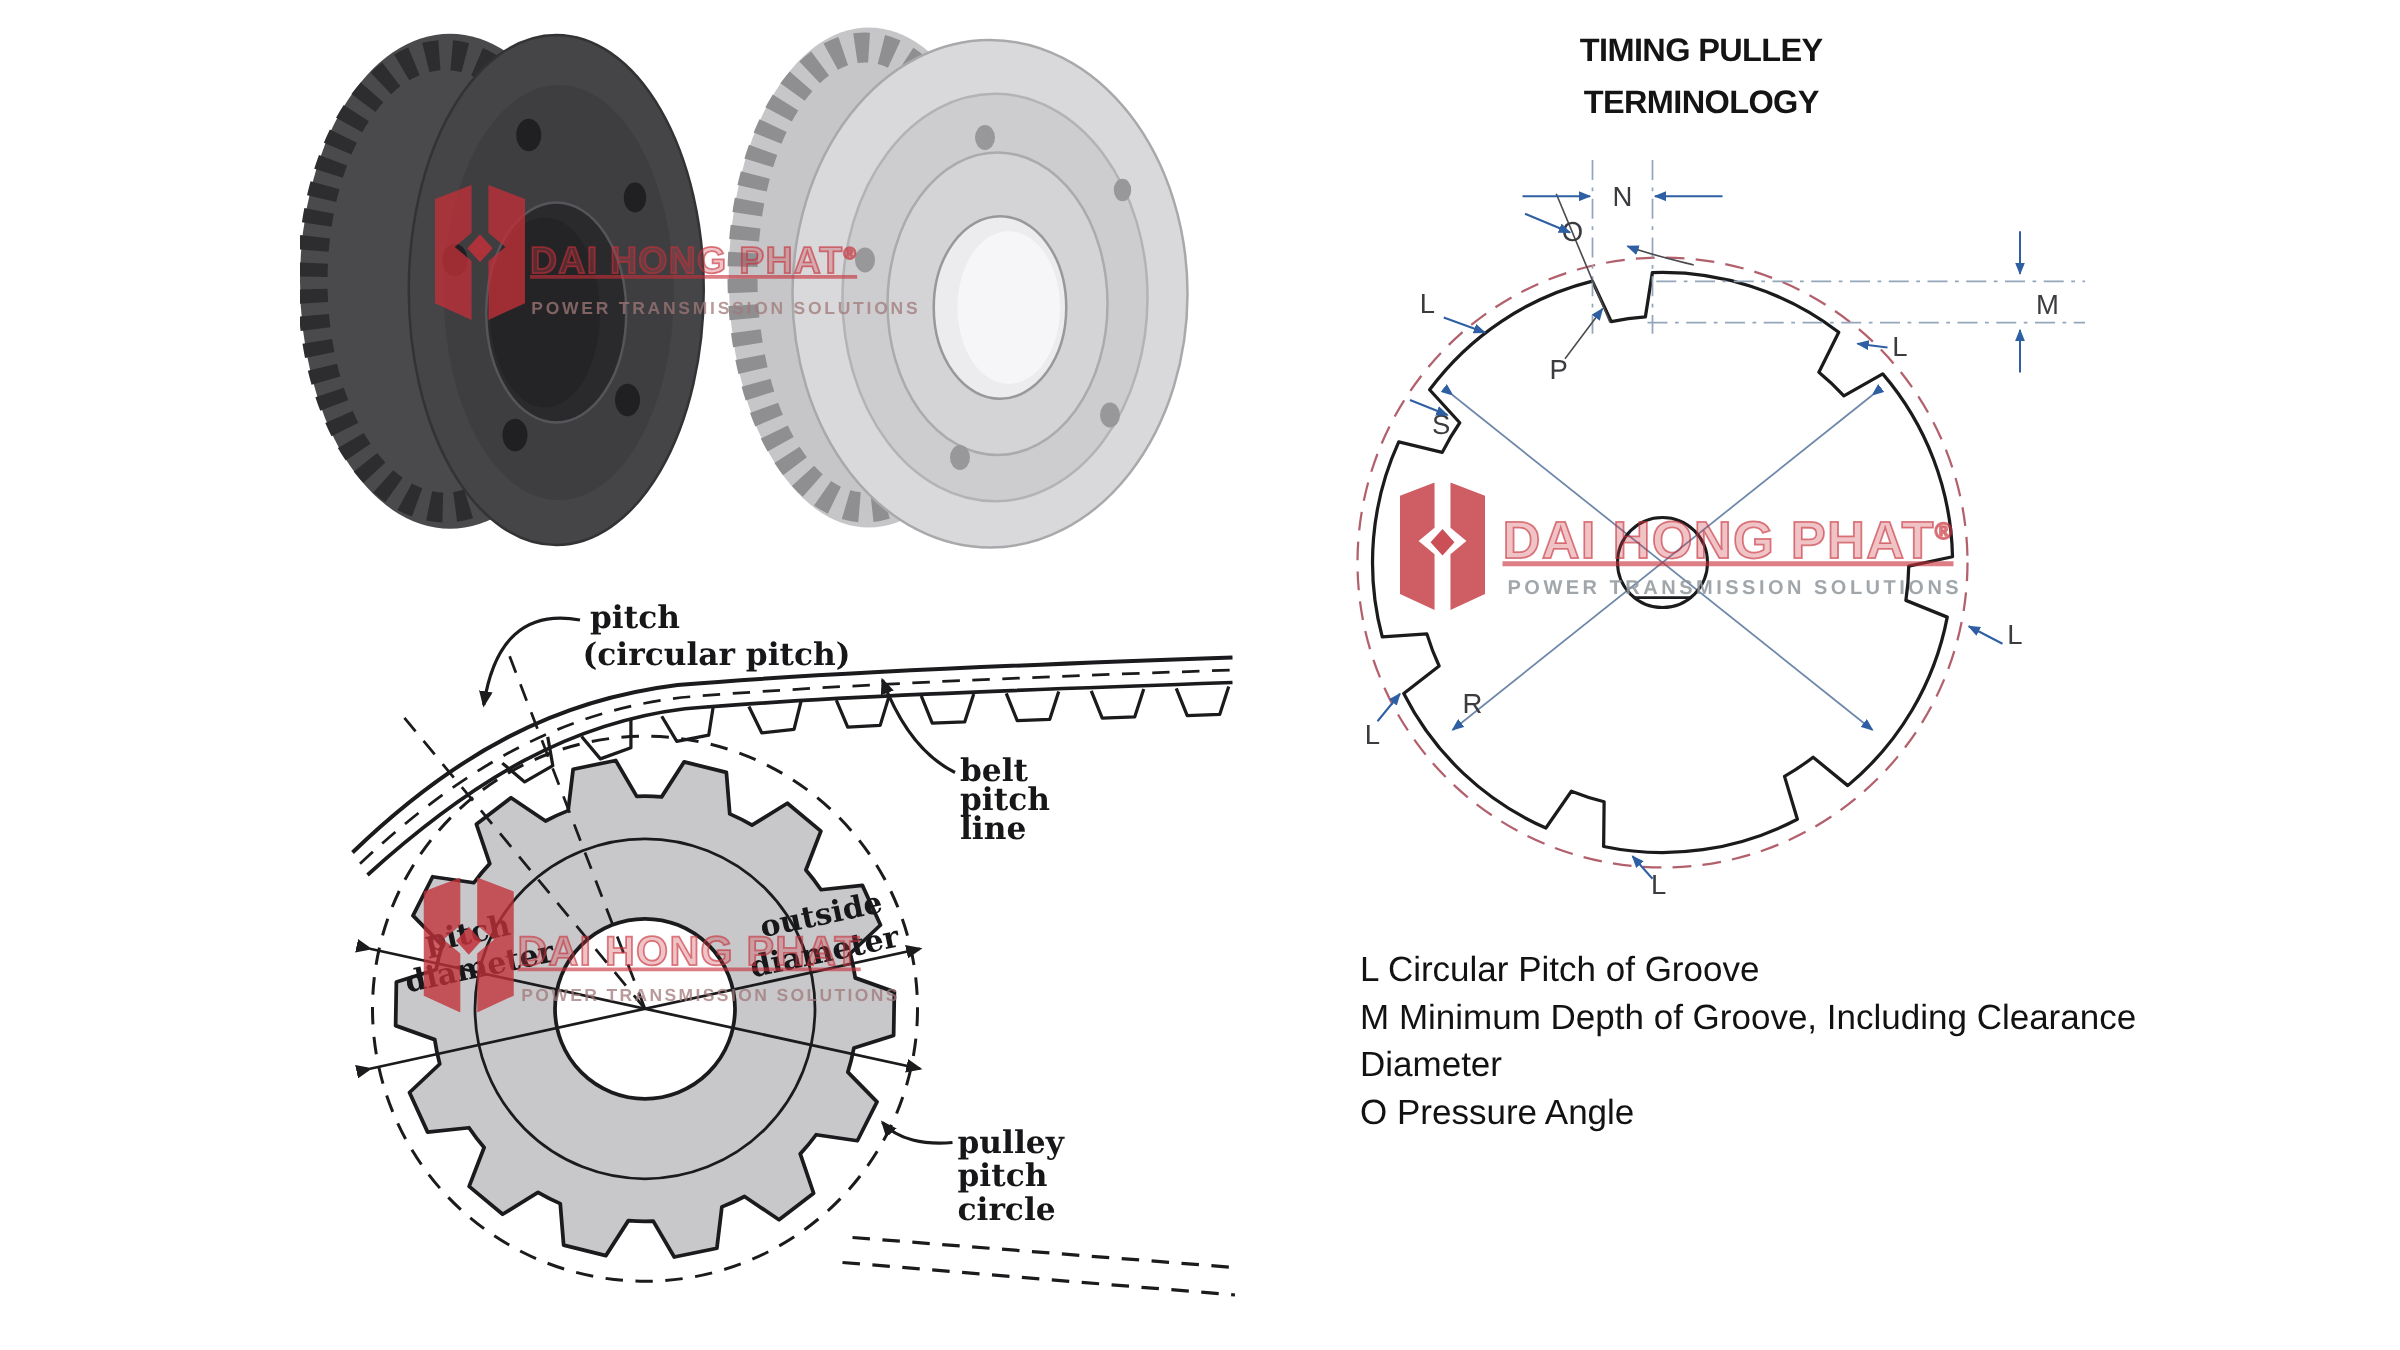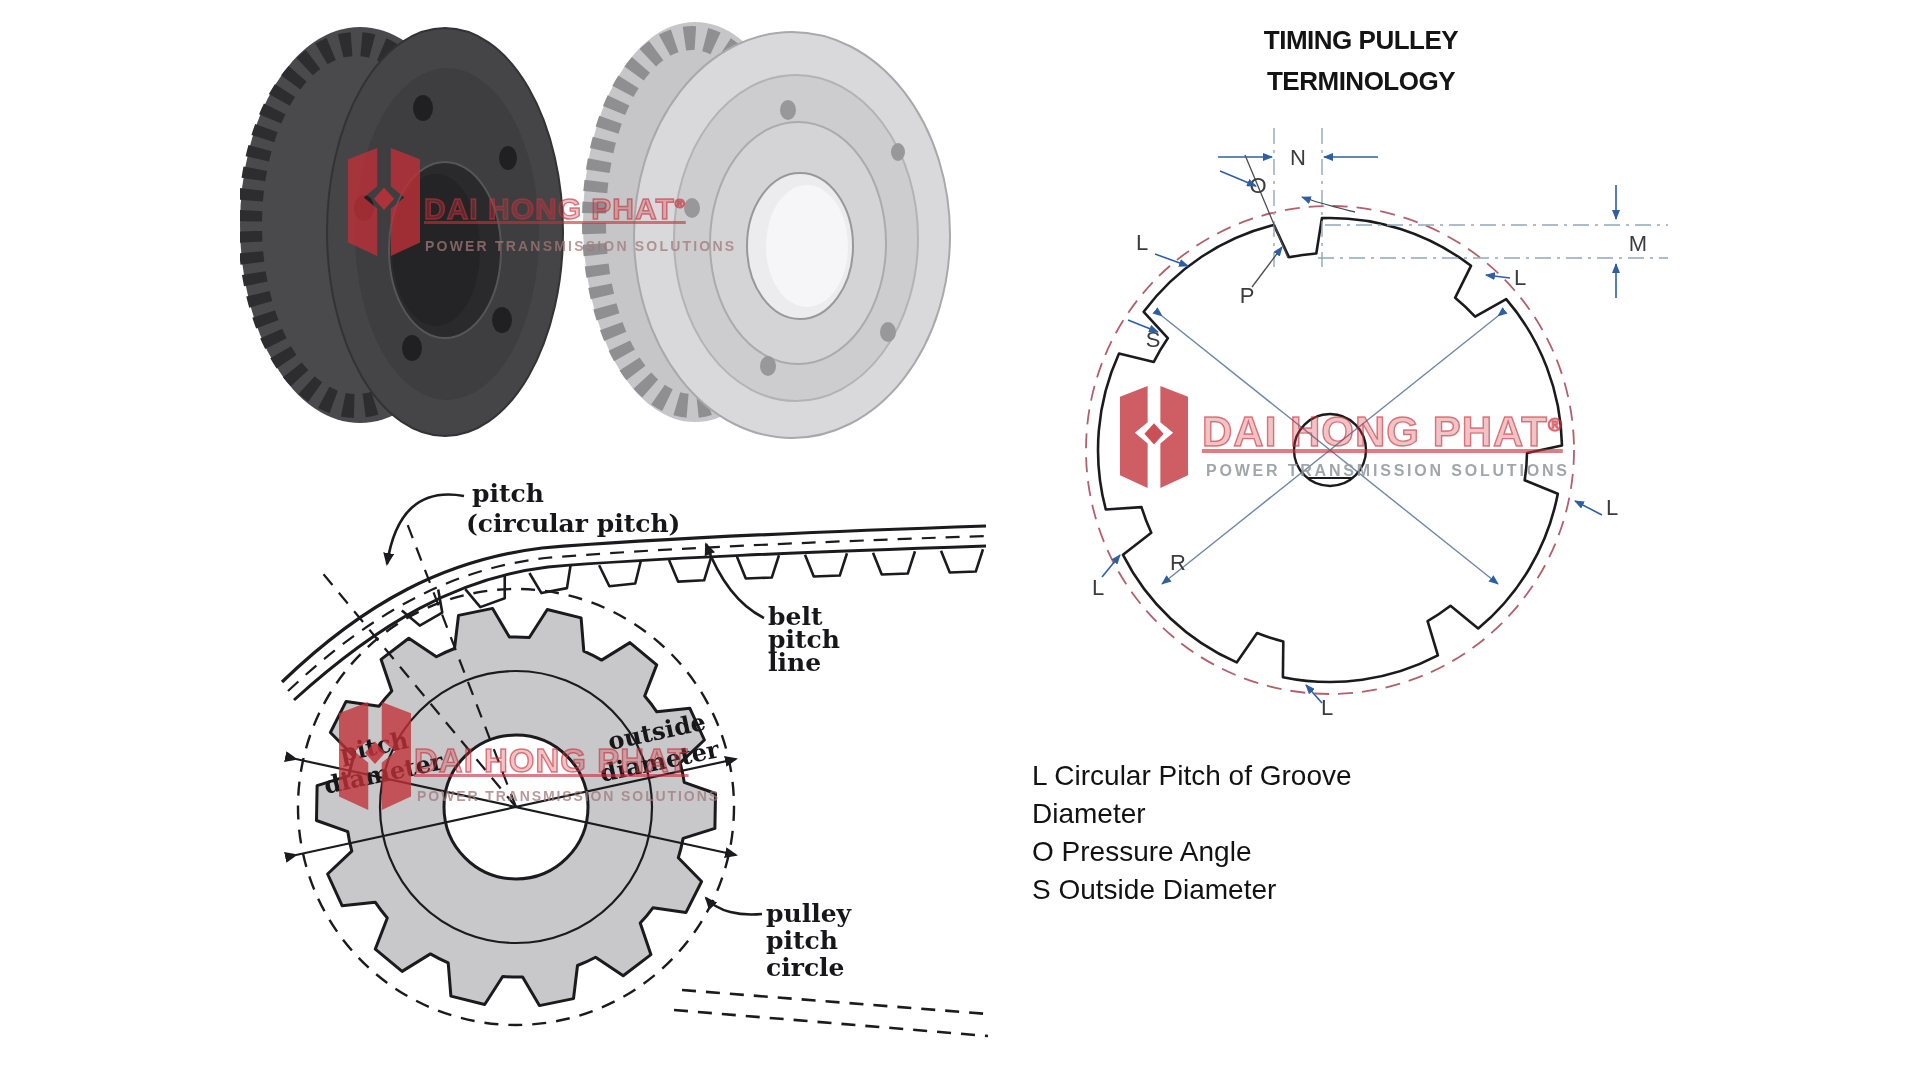--- a/index.html
+++ b/index.html
@@ -219,20 +219,20 @@
   </svg>
 
   <svg class="abs" style="left:1116px;top:386px" width="76" height="102" viewBox="0 0 64 96">
       <use href="#hp-logo"></use>
     </svg>
   <div class="abs wm-brand" style="left:1202px;top:408px;font-size:42px">
     <span>DAI HONG PHAT</span><span class="wm-reg">®</span>
   </div>
   <div class="abs wm-tag wm-tag-gray" style="left:1206px;top:462px;font-size:16px;letter-spacing:2.8px">POWER TRANSMISSION SOLUTIONS</div>
 
-  <div class="abs legend" style="left:1032px;top:757px;width:690px">
+  <div class="abs legend" style="left:1088px;top:757px;width:690px">
     <div>L Circular Pitch of Groove</div>
+    <div>M Minimum Depth of Groove, Including Clearance</div>
     <div>Diameter</div>
     <div>O Pressure Angle</div>
-    <div>S Outside Diameter</div>
   </div>
 
 </div>
 
 </body></html>

